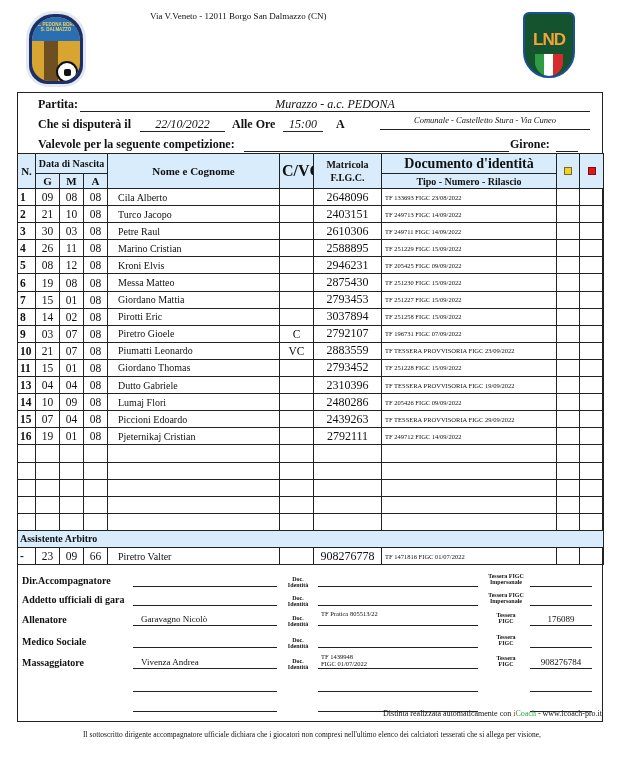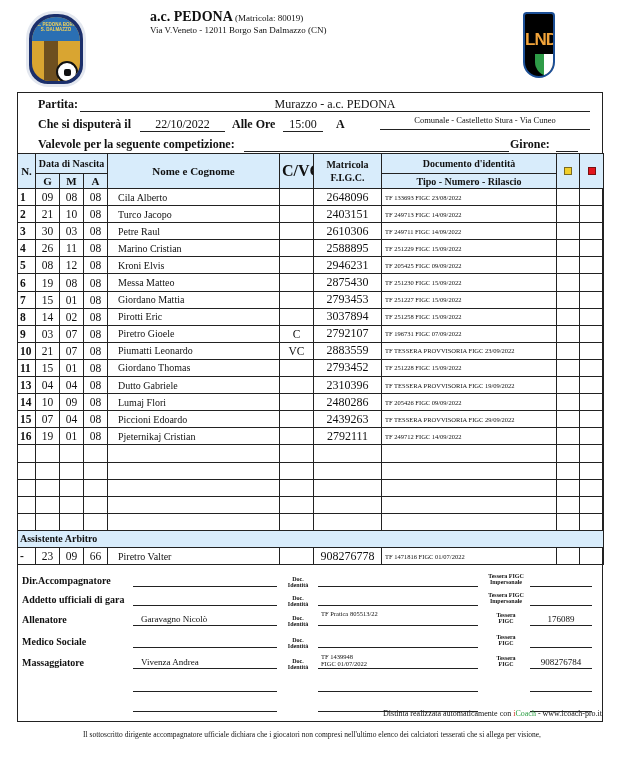--- a/index.html
+++ b/index.html
@@ -6,31 +6,31 @@
   body { width: 624px; height: 763px; background: #fff; font-family: "Liberation Serif", serif; color: #111; position: relative; overflow: hidden; }
   .abs { position: absolute; }
   
   .logo-left { left: 26px; top: 11px; width: 60px; height: 76px; border-radius: 28px 28px 22px 22px; background: #1b2f6b; border: 3px solid #e3e7ef; overflow: hidden; }
   .logo-left .inner { position: absolute; left: 3px; top: 3px; right: 3px; bottom: 3px; border-radius: 24px 24px 18px 18px; background: #d9a531; overflow: hidden; }
   .logo-left .sky { position: absolute; left: 0; top: 0; right: 0; height: 24px; background: #2a6fb3; }
   .logo-left .ltxt { position: absolute; left: 0; right: 0; top: 5px; text-align: center; font-family: "Liberation Sans", sans-serif; font-size: 4.5px; font-weight: bold; color: #f3d25a; line-height: 5px; }
   .logo-left .tower { position: absolute; left: 12px; top: 24px; width: 14px; height: 40px; background: #6e4f1f; }
   .logo-left .ball { position: absolute; left: 24px; top: 44px; width: 22px; height: 22px; border-radius: 50%; background: #fff; border: 2px solid #111; }
   .logo-left .ball::after { content: ""; position: absolute; left: 6px; top: 6px; width: 7px; height: 7px; background: #111; border-radius: 2px; }
-  .logo-right { left: 523px; top: 12px; width: 32px; height: 66px; background: #000000; border-radius: 6px 6px 26px 26px; border: 2px solid #1c4f96; overflow: hidden; }
+  .logo-right { left: 523px; top: 12px; width: 52px; height: 66px; background: #14532d; border-radius: 6px 6px 26px 26px; border: 2px solid #1c4f96; overflow: hidden; }
   .logo-right .lnd { position: absolute; left: 0; right: 0; top: 16px; text-align: center; font-family: "Liberation Sans", sans-serif; font-weight: bold; font-size: 17px; color: #f2a43a; letter-spacing: -1px; }
   .logo-right .flag { position: absolute; left: 10px; top: 40px; width: 28px; height: 22px; background: linear-gradient(90deg,#2e9b47 0 33%,#fff 33% 66%,#d42c2c 66%); border-radius: 0 0 14px 14px; }
   .club { left: 150px; top: 11px; font-size: 9px; line-height: 11.6px; }
   .club .name { font-size: 14px; font-weight: bold; }
   .club .mat { font-size: 9px; font-weight: normal; }
   .club b { font-weight: bold; }
   
   .frame { left: 17px; top: 92px; width: 586px; height: 630px; border: 1.5px solid #222; }
   .lbl { font-weight: bold; font-size: 12px; }
-  .line { border-bottom: 1px solid #222; }
+  .line { border-bottom: 1px solid #222; font-style: italic; }
   .val { font-size: 11px; text-align: center; }
   table.grid { position: absolute; left: 17px; top: 153px; width: 586px; border-collapse: collapse; table-layout: fixed; }
   table.grid td, table.grid th { border: 1px solid #222; height: 17.1px; padding: 0 2px; font-size: 11.5px; white-space: nowrap; overflow: hidden; }
   table.grid thead th { background: #d8ecfb; font-weight: bold; text-align: center; font-size: 11px; height: 15px; }
   .num { font-weight: bold; font-size: 11px; text-align: left; }
   .c { text-align: center; }
   .nm { padding-left: 10px !important; font-size: 10px !important; }
   .mat-v { text-align: center; font-size: 12px !important; }
   .doc { font-size: 6.5px !important; padding-left: 3px !important; }
   .section td { background: #d8ecfb; font-weight: bold; font-size: 10px !important; }
@@ -54,21 +54,20 @@
 <div class="abs logo-left">
   <div class="inner">
     <div class="sky"></div>
     <div class="ltxt">A.C. PEDONA BORGO S. DALMAZZO</div>
     <div class="tower"></div>
     <div class="ball"></div>
   </div>
 </div>
 
 <div class="abs club">
-  <div><span class="name">a.c. PEDONA</span> <span class="mat">(Matricola: 80019)</span></div>
   <div>Via V.Veneto - 12011 Borgo San Dalmazzo (CN)</div>
 </div>
 
 <div class="abs logo-right">
   <div class="lnd">LND</div>
   <div class="flag"></div>
 </div>
 
 <div class="abs frame"></div>
 
@@ -100,21 +99,21 @@
     <col style="width:23px">
       <col style="width:24px">
   </colgroup>
   <thead>
     <tr>
       <th rowspan="2">N.</th>
       <th colspan="3" style="height:16px;font-size:10px;">Data di Nascita</th>
       <th rowspan="2" style="font-size:11px;margin-top:43px;">Nome e Cognome</th>
       <th rowspan="2" style="font-size:16px;margin-left:32px;">C/VC</th>
       <th rowspan="2" style="font-size:10px;line-height:13px;"><span>Matricola</span><br><span>F.I.G.C.</span></th>
-      <th style="height:20px;font-size:10px;">Documento d'identità</th>
+      <th style="height:20px;font-size:14px;">Documento d'identità</th>
       <th rowspan="2"><span class="card y"></span></th>
       <th rowspan="2"><span class="card r"></span></th>
     </tr>
     <tr>
       <th>G</th>
       <th>M</th>
       <th>A</th>
       <th style="font-size:10px;">Tipo - Numero - Rilascio</th>
     </tr>
   </thead>

